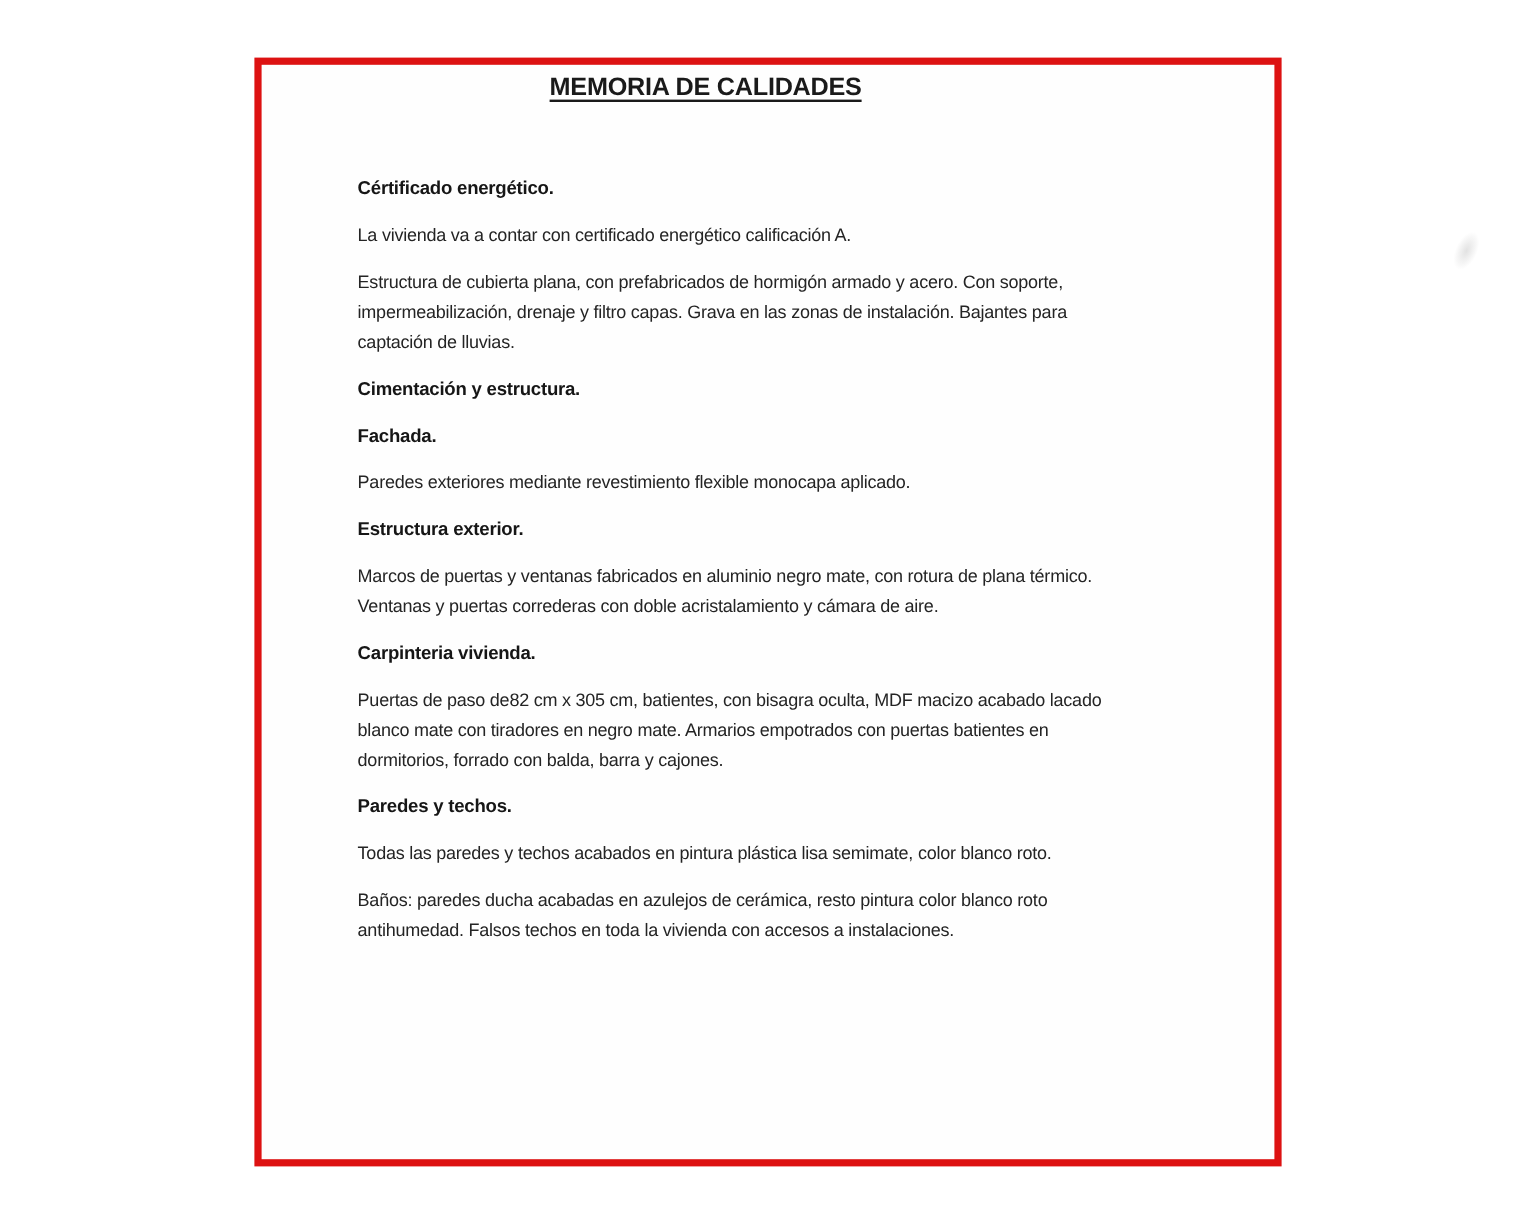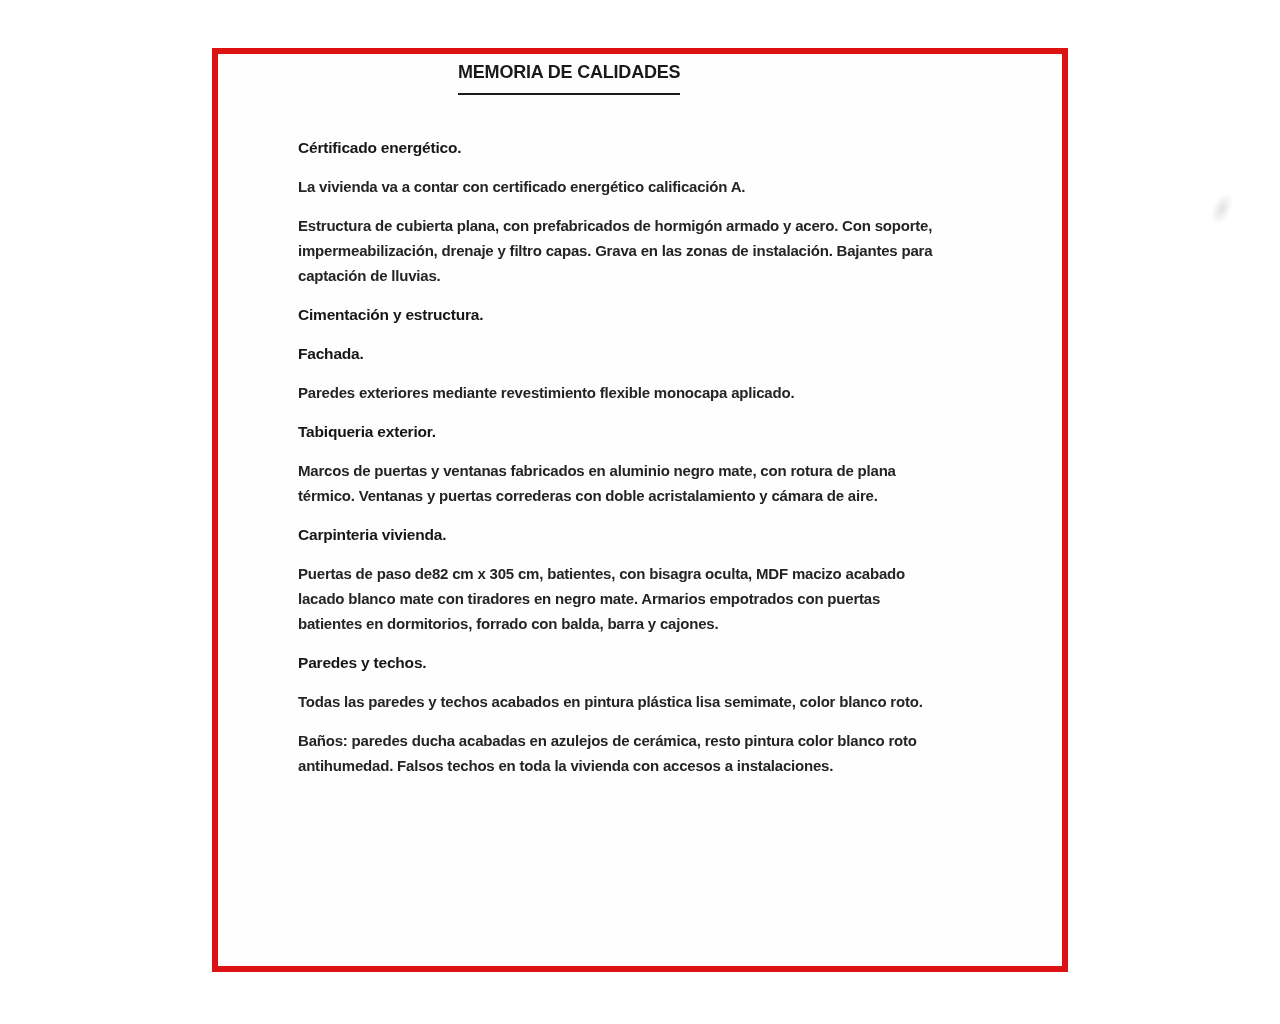--- a/index.html
+++ b/index.html
@@ -29,47 +29,47 @@
     position: relative;
     box-sizing: border-box;
     width: 100%;
     height: 100%;
     padding: 8px 110px 0 80px;
     color: #212121;
   }
   .doc-title {
     display: inline-block;
     margin: 0 0 0 160px;
-    font-size: 18px;
+    font-size: 21px;
     font-weight: 700;
     line-height: 21px;
     letter-spacing: -0.2px;
     color: #1a1a1a;
     border-bottom: 2px solid #1a1a1a;
-    padding-bottom: 10px;
+    padding-bottom: 0px;
   }
   .sections {
-    margin-top: 40px;
+    margin-top: 60px;
     width: 650px;
   }
   .doc-section {
     margin-top: 14px;
   }
   .sec-heading {
     margin: 0;
     font-size: 15.5px;
     font-weight: 700;
     line-height: 25px;
     letter-spacing: -0.2px;
     color: #161616;
   }
   .sec-para {
     margin: 14px 0 0 0;
     font-size: 15px;
-    font-weight: 700;
+    font-weight: 400;
     line-height: 25px;
     letter-spacing: -0.2px;
     color: #242424;
   }
   .scan-artifact {
     position: absolute;
     left: 995px;
     top: 138px;
     width: 18px;
     height: 34px;
@@ -95,21 +95,21 @@
             <p class="sec-para">Estructura de cubierta plana, con prefabricados de hormigón armado y acero. Con soporte, impermeabilización, drenaje y filtro capas. Grava en las zonas de instalación. Bajantes para captación de lluvias.</p>
           </section>
           <section class="doc-section">
             <h2 class="sec-heading">Cimentación y estructura.</h2>
           </section>
           <section class="doc-section">
             <h2 class="sec-heading">Fachada.</h2>
             <p class="sec-para">Paredes exteriores mediante revestimiento flexible monocapa aplicado.</p>
           </section>
           <section class="doc-section">
-            <h2 class="sec-heading">Tabiqueria exterior.</h2>
+            <h2 class="sec-heading">Estructura exterior.</h2>
             <p class="sec-para">Marcos de puertas y ventanas fabricados en aluminio negro mate, con rotura de plana térmico. Ventanas y puertas correderas con doble acristalamiento y cámara de aire.</p>
           </section>
           <section class="doc-section">
             <h2 class="sec-heading">Carpinteria vivienda.</h2>
             <p class="sec-para">Puertas de paso de82 cm x 305 cm, batientes, con bisagra oculta, MDF macizo acabado lacado blanco mate con tiradores en negro mate. Armarios empotrados con puertas batientes en dormitorios, forrado con balda, barra y cajones.</p>
           </section>
           <section class="doc-section">
             <h2 class="sec-heading">Paredes y techos.</h2>
             <p class="sec-para">Todas las paredes y techos acabados en pintura plástica lisa semimate, color blanco roto.</p>
             <p class="sec-para">Baños: paredes ducha acabadas en azulejos de cerámica, resto pintura color blanco roto antihumedad. Falsos techos en toda la vivienda con accesos a instalaciones.</p>

